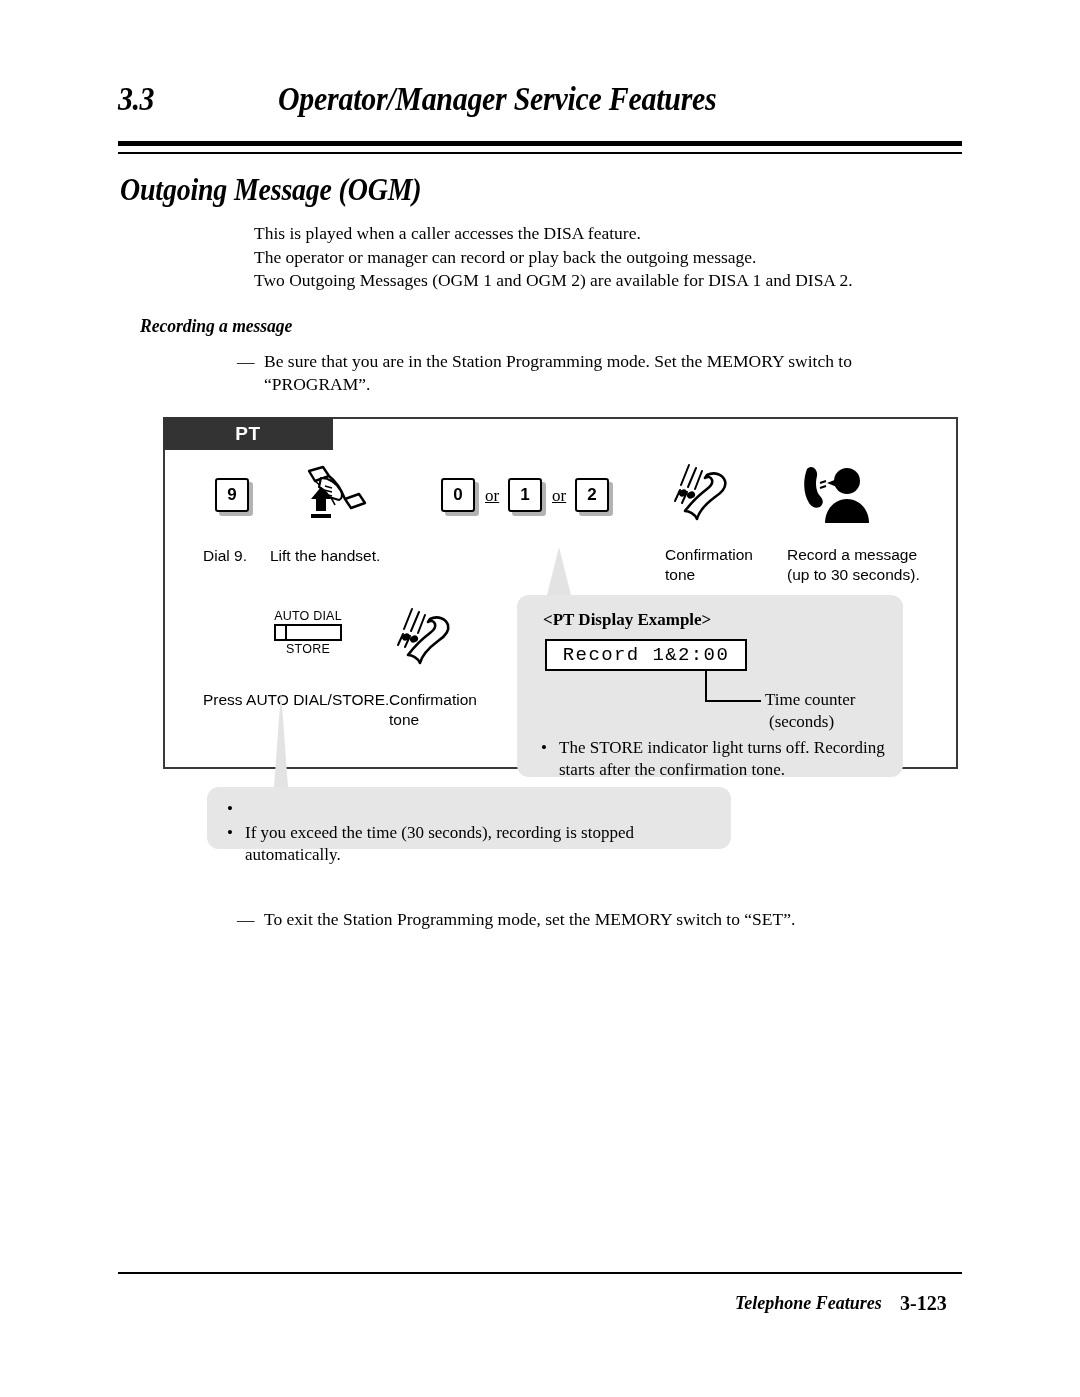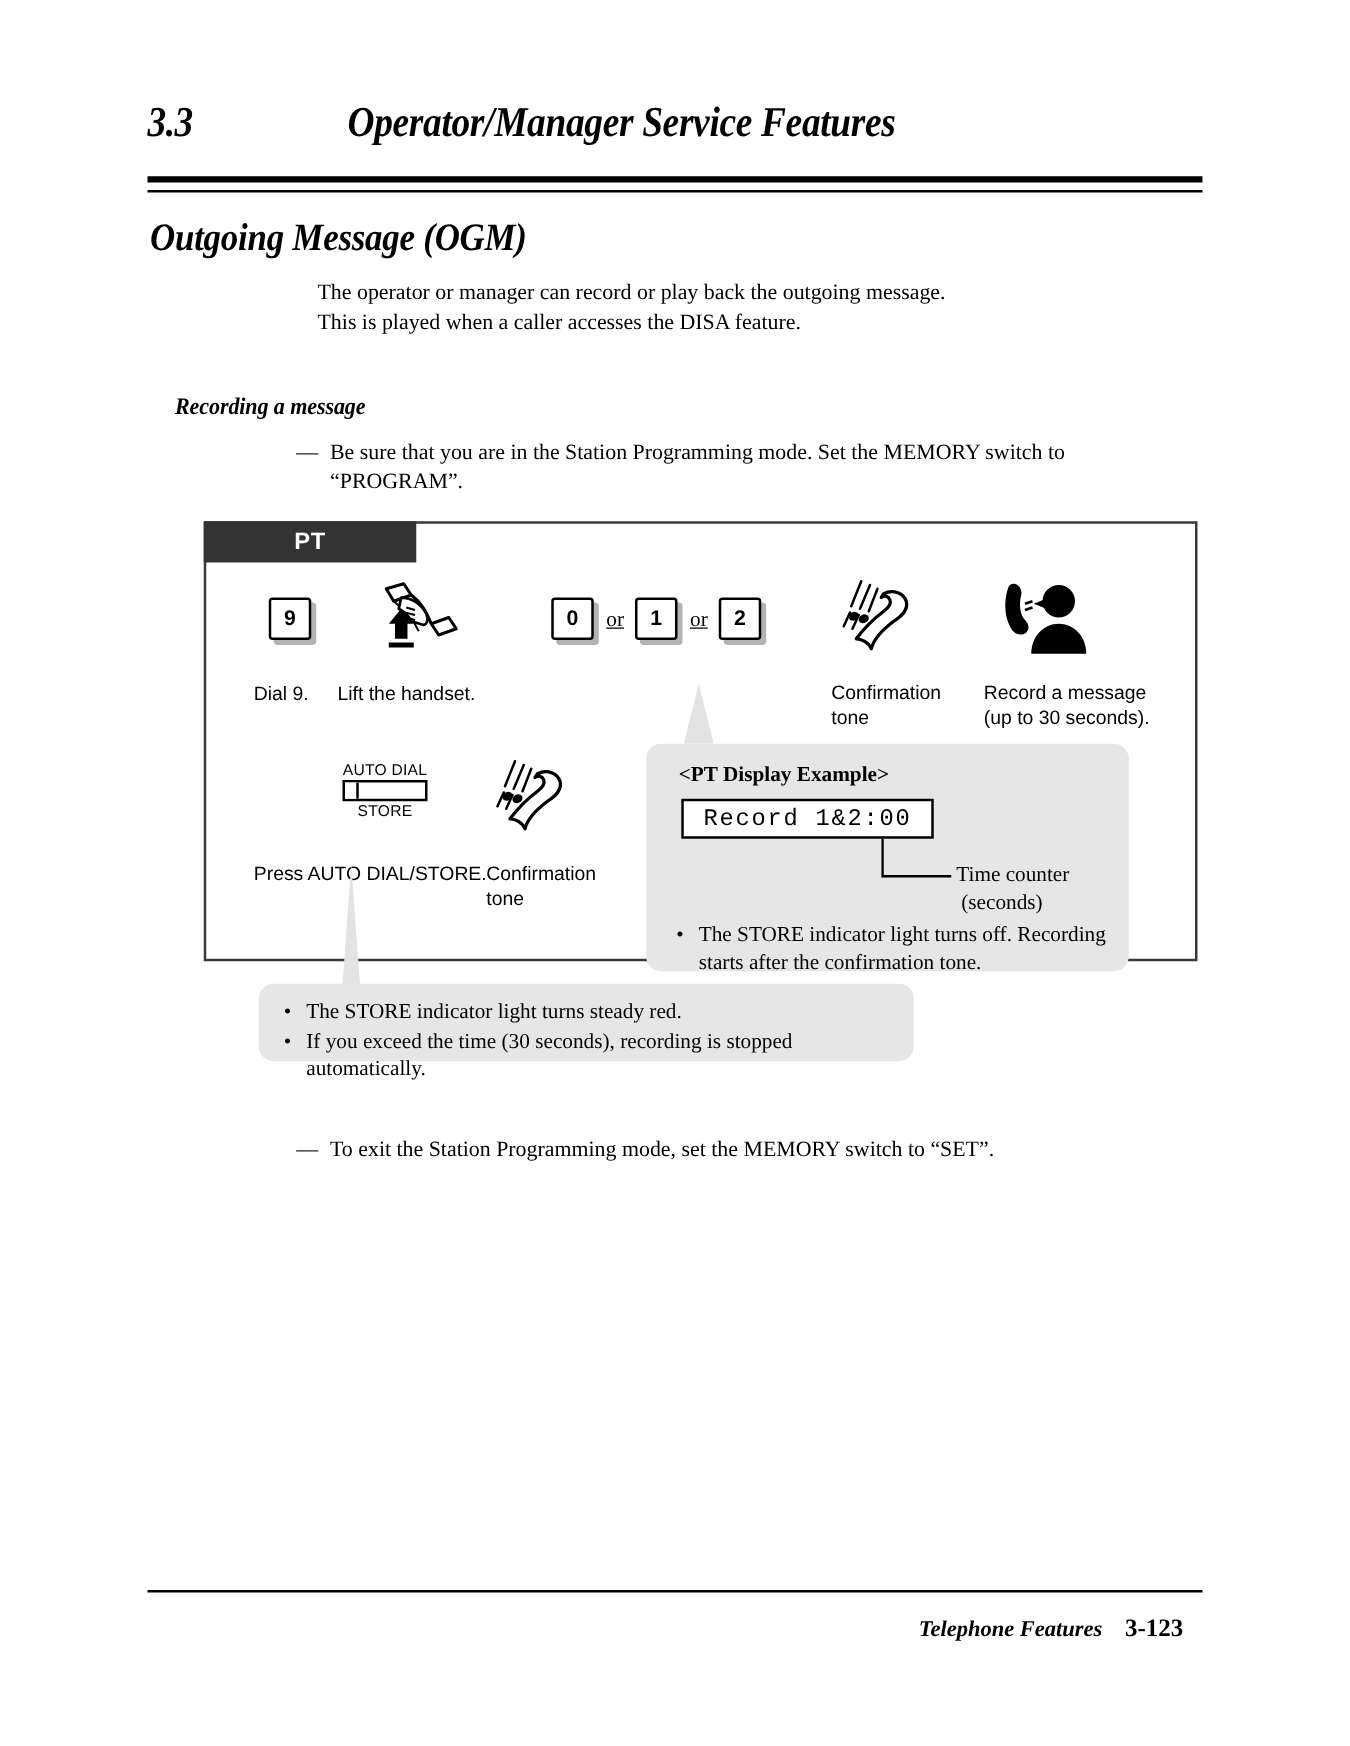--- a/index.html
+++ b/index.html
@@ -230,22 +230,23 @@
     <div class="sec-num">3.3</div>
     <div class="sec-title">Operator/Manager Service Features</div>
   </div>
 </div>
 <div class="rule-thick"></div>
 <div class="rule-thin"></div>
 
 <div class="feature-title">Outgoing Message (OGM)</div>
 
 <div class="intro">
+  <div>This is played when a caller accesses the DISA feature.</div>
   <div>The operator or manager can record or play back the outgoing message.</div>
-  <div>This is played when a caller accesses the DISA feature.</div>
+  <div>Two Outgoing Messages (OGM 1 and OGM 2) are available for DISA 1 and DISA 2.</div>
 </div>
 
 <div class="subhead">Recording a message</div>
 
 <div class="dashline">
   <span class="dash">—</span>
   <span class="txt">Be sure that you are in the Station Programming mode. Set the MEMORY switch to “PROGRAM”.</span>
 </div>
 
 <div class="pt-box">
@@ -364,21 +365,20 @@
         <span class="b">•</span>
         <span>The STORE indicator light turns off. Recording starts after the confirmation tone.</span>
       </div>
     </div>
   </div>
 
   <div class="callout" style="left:42px; top:368px; width:524px; height:62px;">
     <div style="position:absolute; left:20px; top:9px; width:494px;">
       <div class="bullet-row callout-text">
         <span class="b">•</span>
-        <span>The STORE indicator light turns steady red.</span>
       </div>
       <div class="bullet-row callout-text">
         <span class="b">•</span>
         <span>If you exceed the time (30 seconds), recording is stopped automatically.</span>
       </div>
     </div>
   </div>
 
 </div>
 

